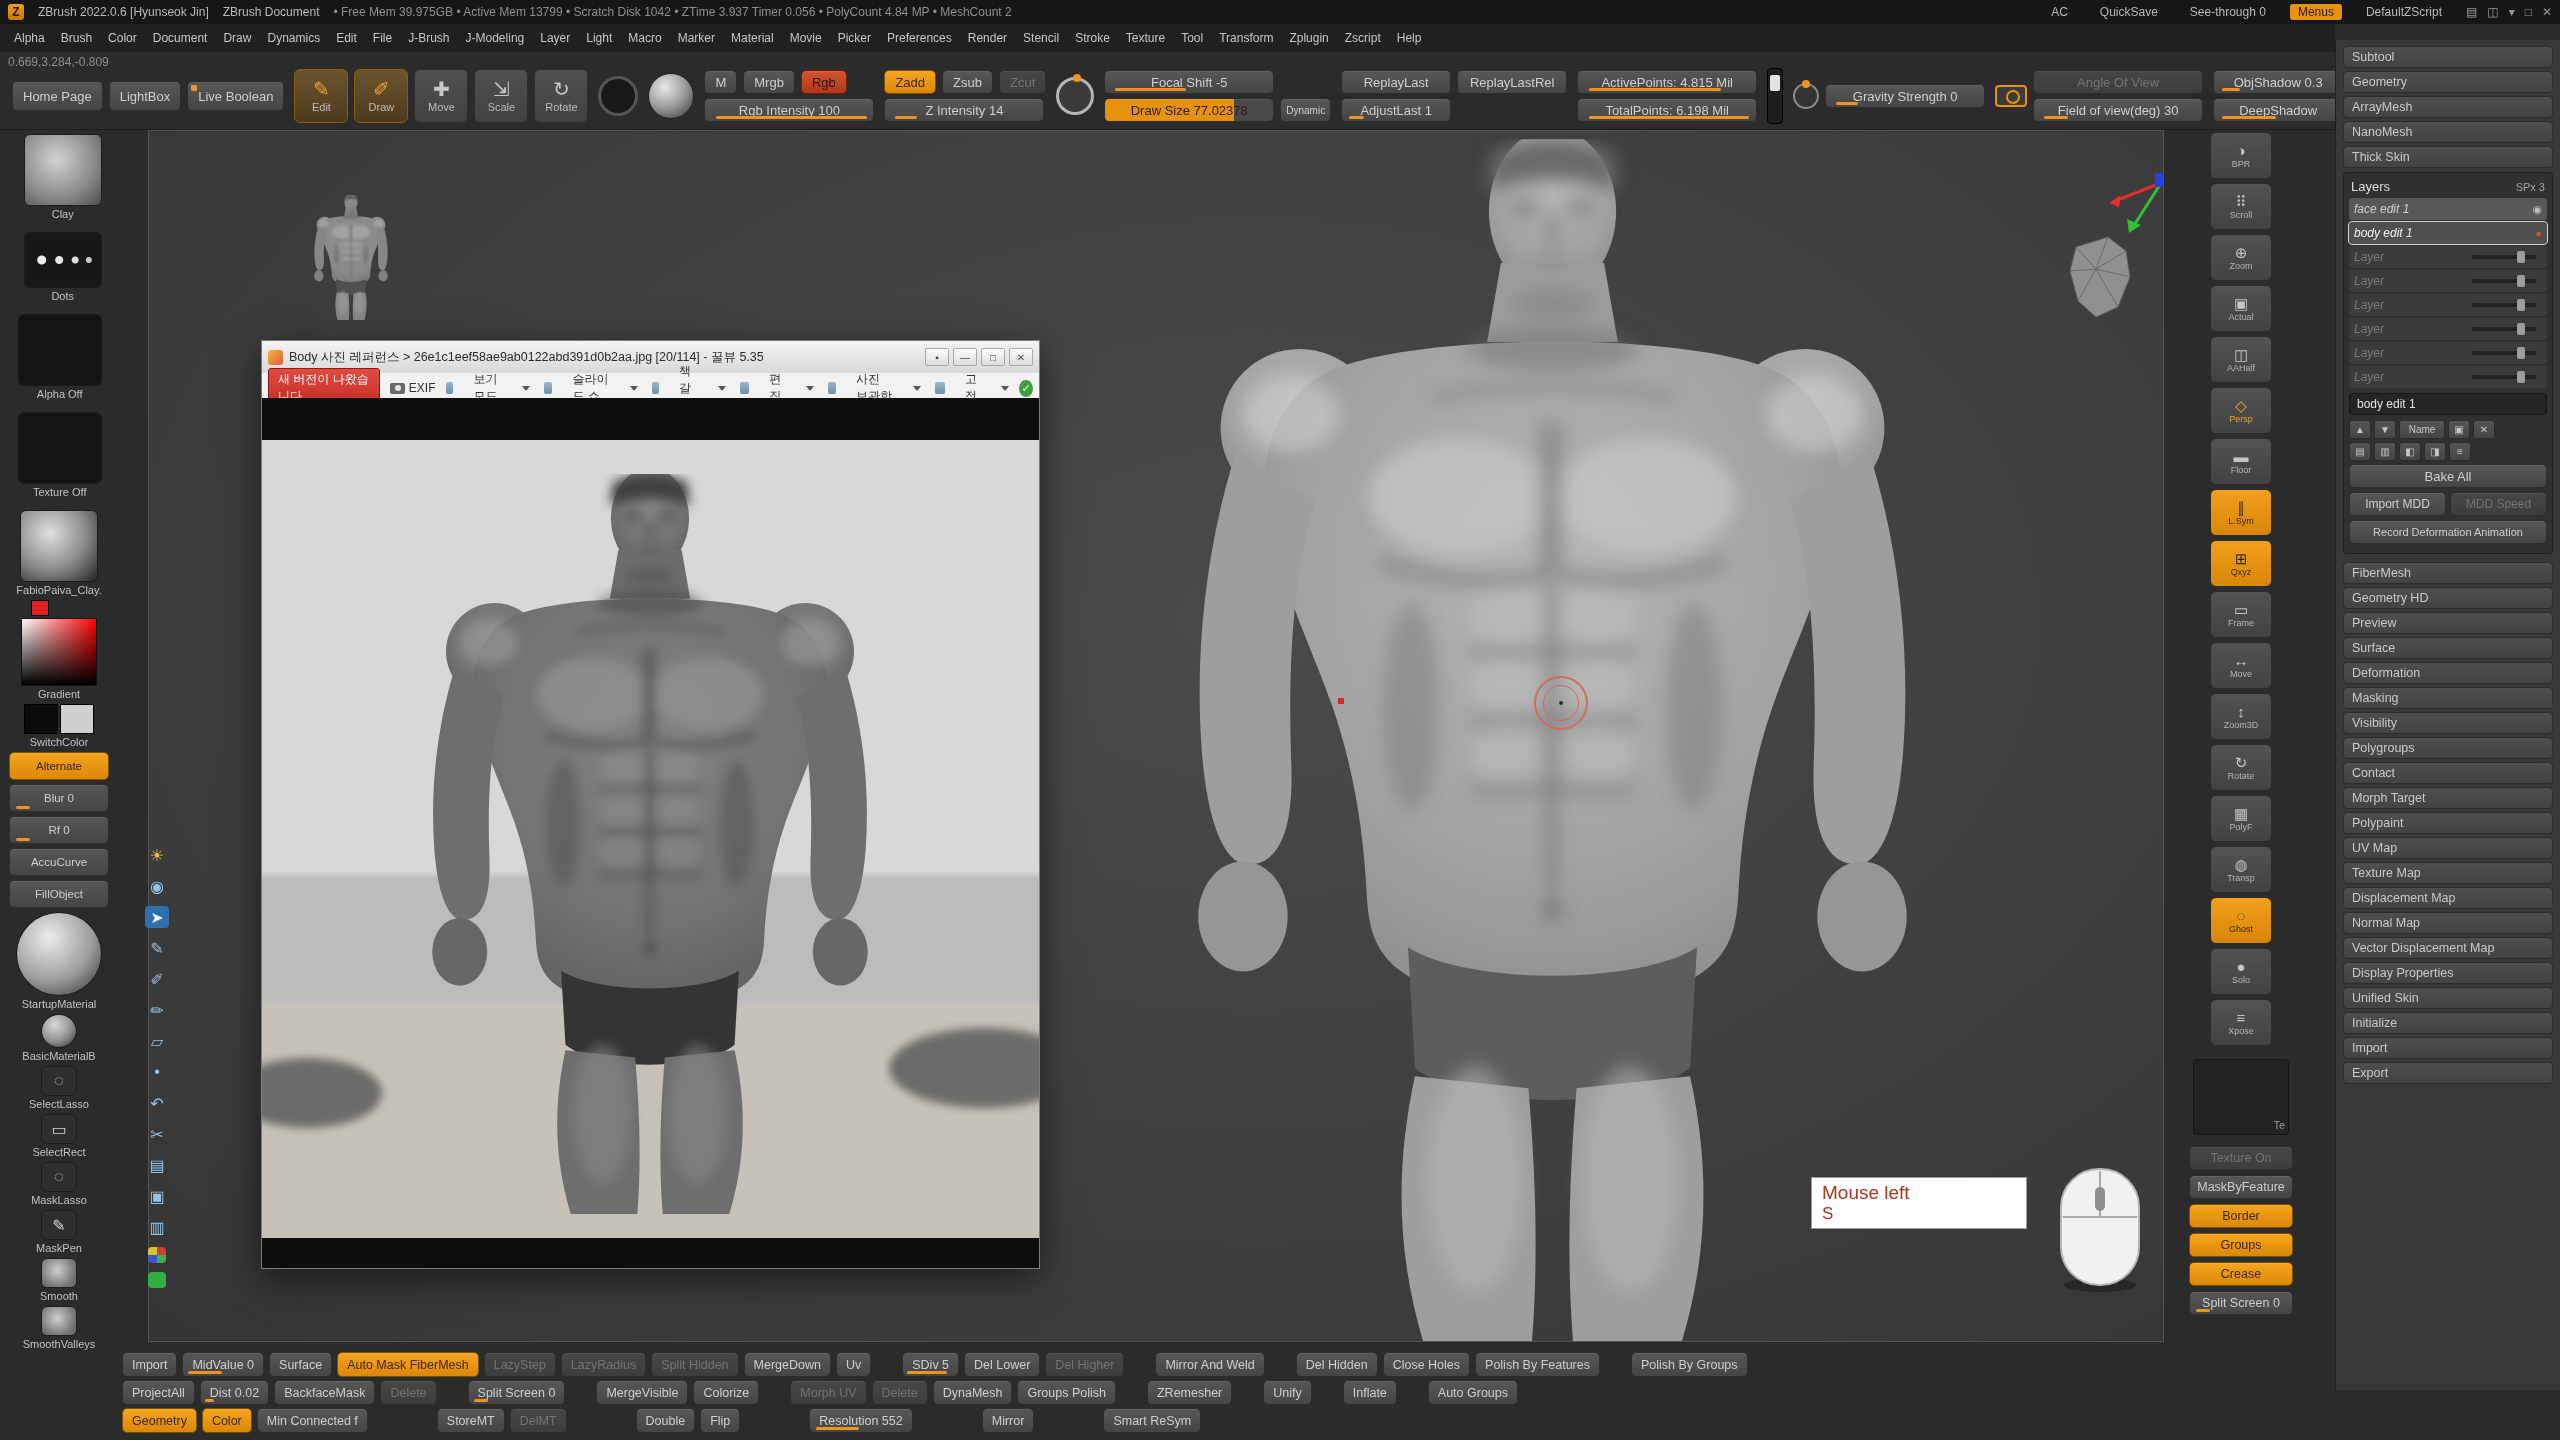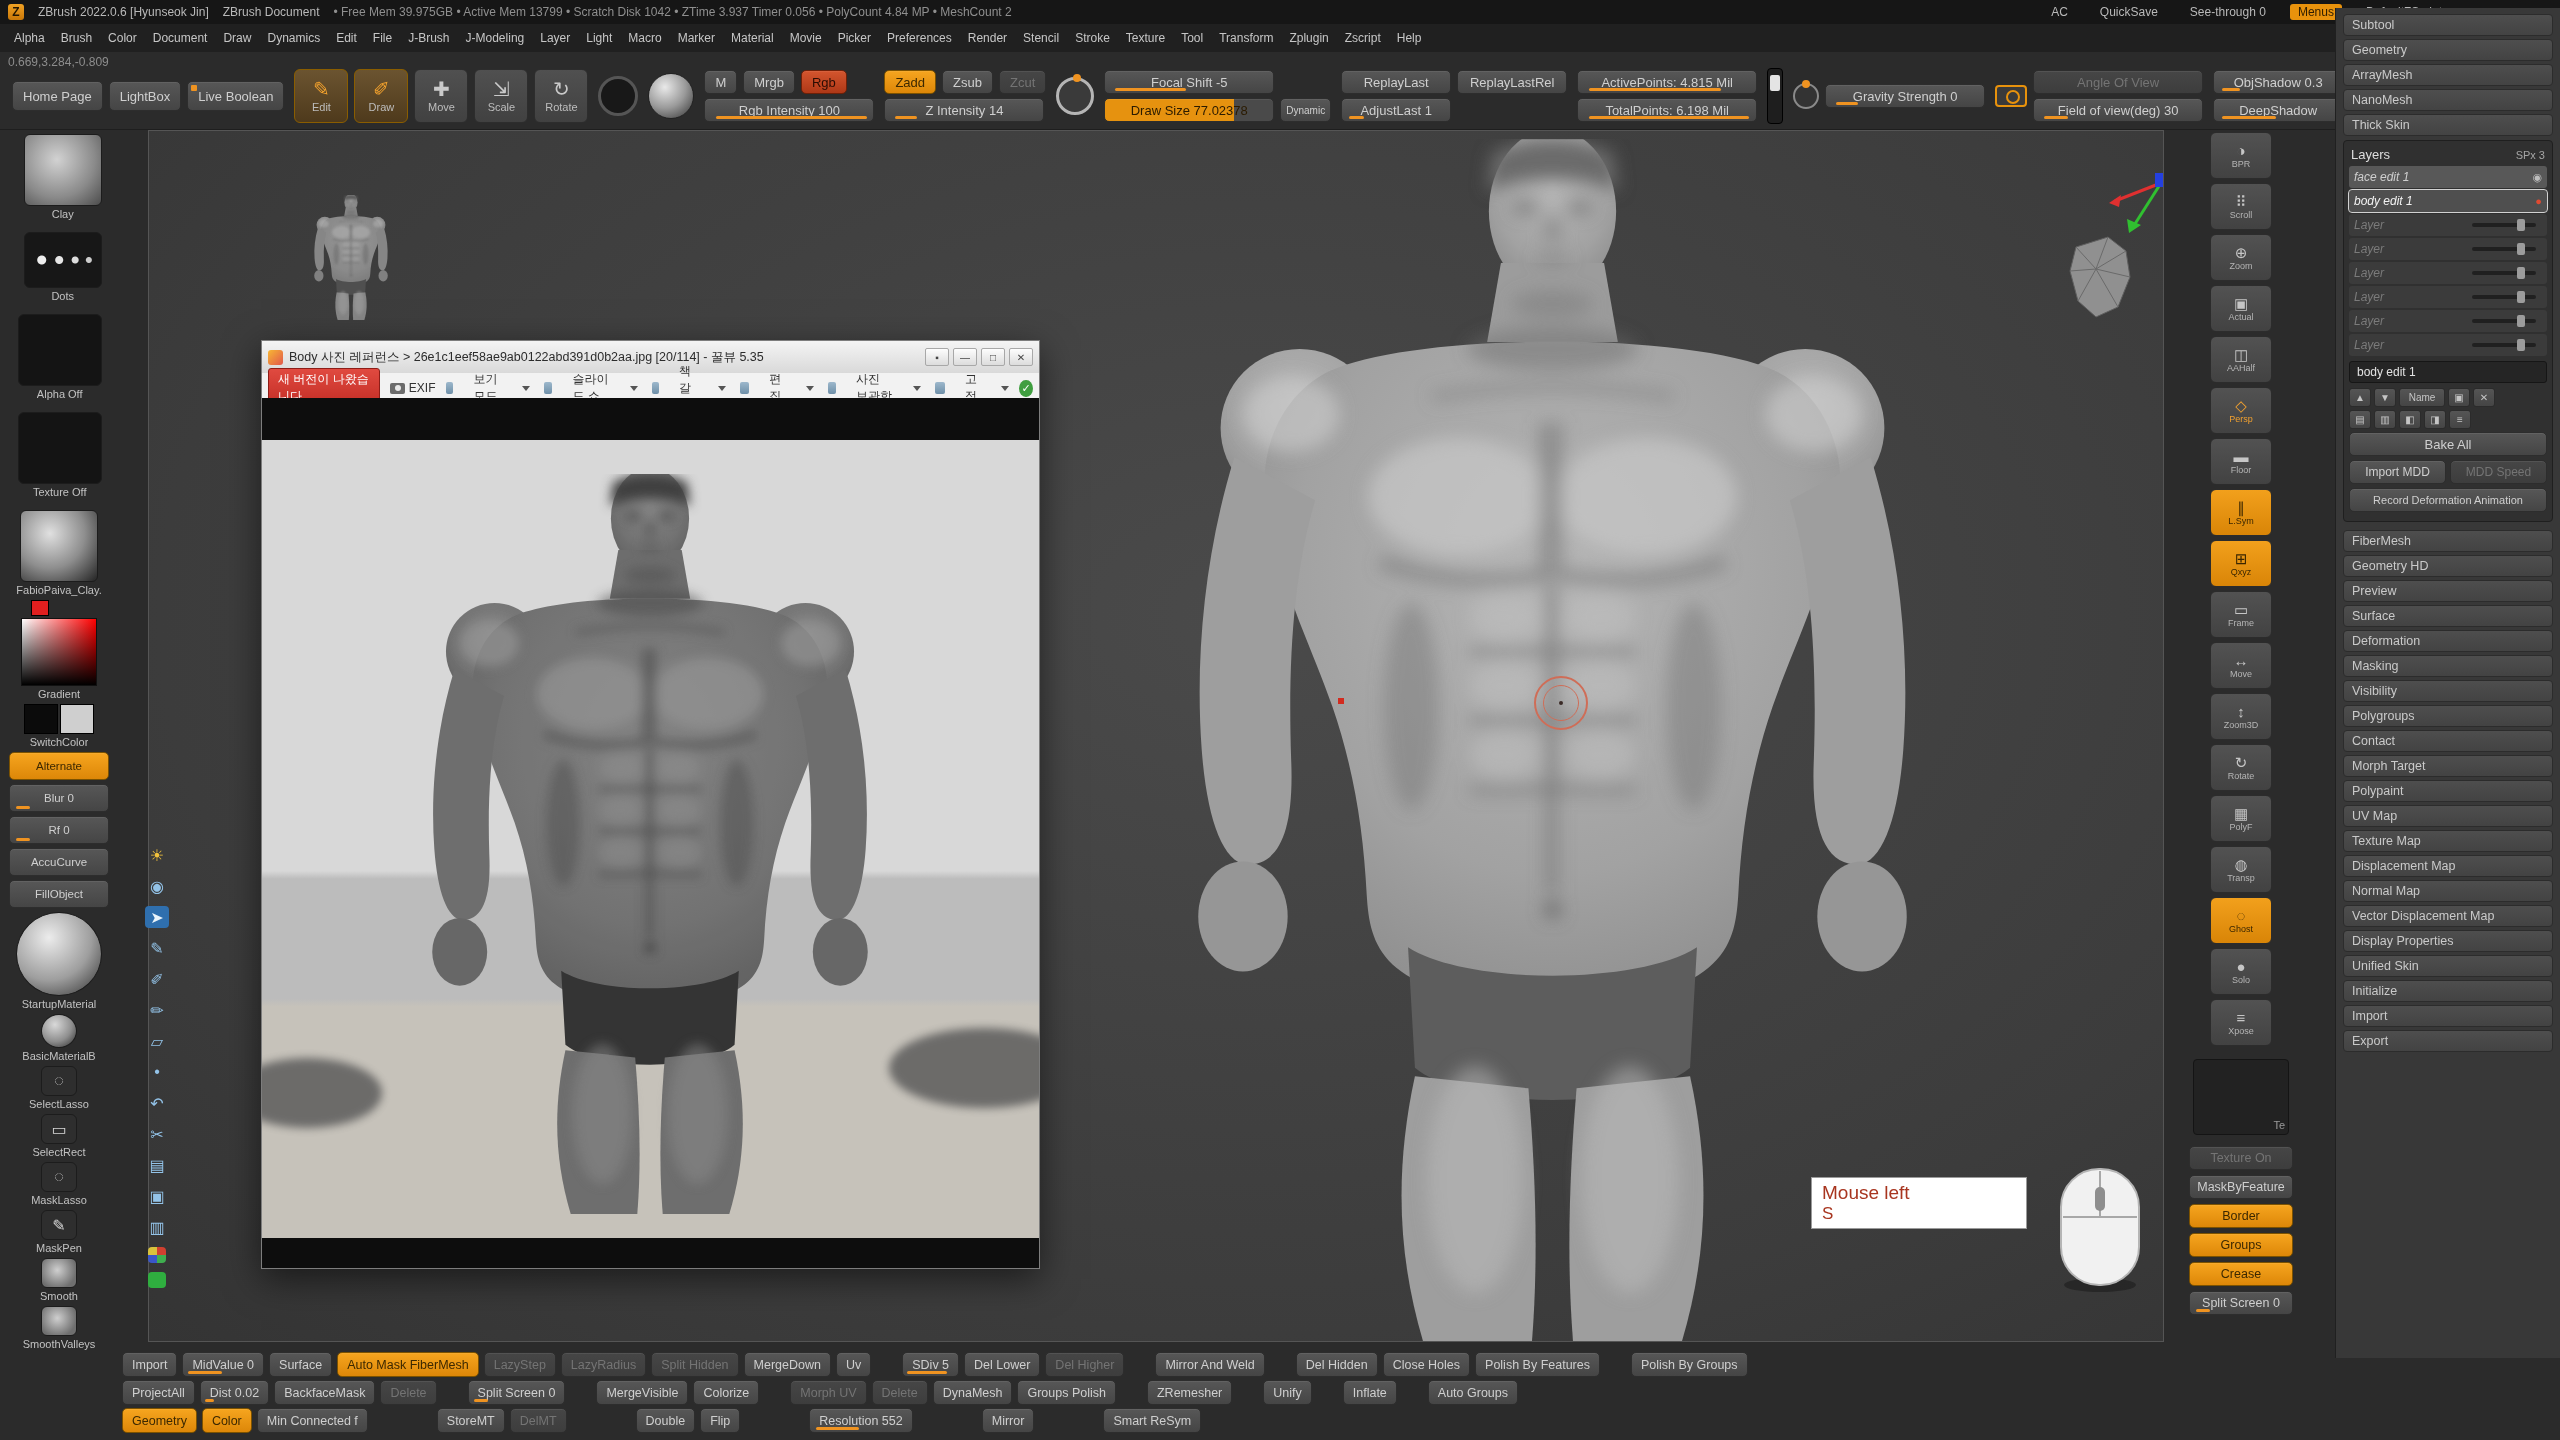--- a/index.html
+++ b/index.html
@@ -153,21 +153,21 @@
   .rail-btn .rg { font-size:15px; color:#c6c6c6; line-height:1; }
   .rail-btn .rl { font-size:9px; color:#b5b5b5; }
   .rail-btn.accent { background:linear-gradient(#f2a01c,#d98507); }
   .rail-btn.accent .rg, .rail-btn.accent .rl { color:#3a2600; }
   .rail-btn.accent-text .rl, .rail-btn.accent-text .rg { color:#f0a030; }
   .tex-box { width:96px; height:76px; background:#222; border:1px solid #141414; border-radius:4px; margin-top:8px;
     display:flex; align-items:flex-end; justify-content:flex-end; font-size:11px; color:#9a9a9a; padding:3px; }
   .rail-bottom { display:flex; flex-direction:column; gap:5px; margin-top:6px; }
   .rbtn { width:104px; height:24px; font-size:12.5px; }
   
-  .panel { position:absolute; left:2335px; top:8px; width:225px; height:1350px; background:#383838; border-left:1px solid #202020; padding:6px 7px; }
+  .panel { position:absolute; left:2335px; top:40px; width:225px; height:1350px; background:#383838; border-left:1px solid #202020; padding:6px 7px; }
   .p-row { height:22px; line-height:20px; background:linear-gradient(#4e4e4e,#434343); border:1px solid #2c2c2c; border-radius:4px;
     padding:0 8px; font-size:12.5px; color:#cacaca; margin-bottom:3px; }
   .layers { background:#303030; border:1px solid #1f1f1f; border-radius:4px; padding:5px; margin:4px 0 8px; }
   .l-head { display:flex; justify-content:space-between; align-items:center; font-size:13px; color:#dedede; padding:1px 2px 4px; }
   .spx { font-size:11px; color:#a5a5a5; }
   .layer-row { display:flex; align-items:center; height:22px; margin-bottom:2px; padding:0 5px; border-radius:3px; background:#3b3b3b; }
   .layer-row .lname { font-size:12px; color:#cfcfcf;font-style:italic; }
   .layer-row .licon { margin-left:auto; font-size:11px; color:#bdbdbd; }
   .layer-row.top { background:#585858; }
   .layer-row.selected { background:#4f4f4f; outline:1px solid #d2d2d2; }

